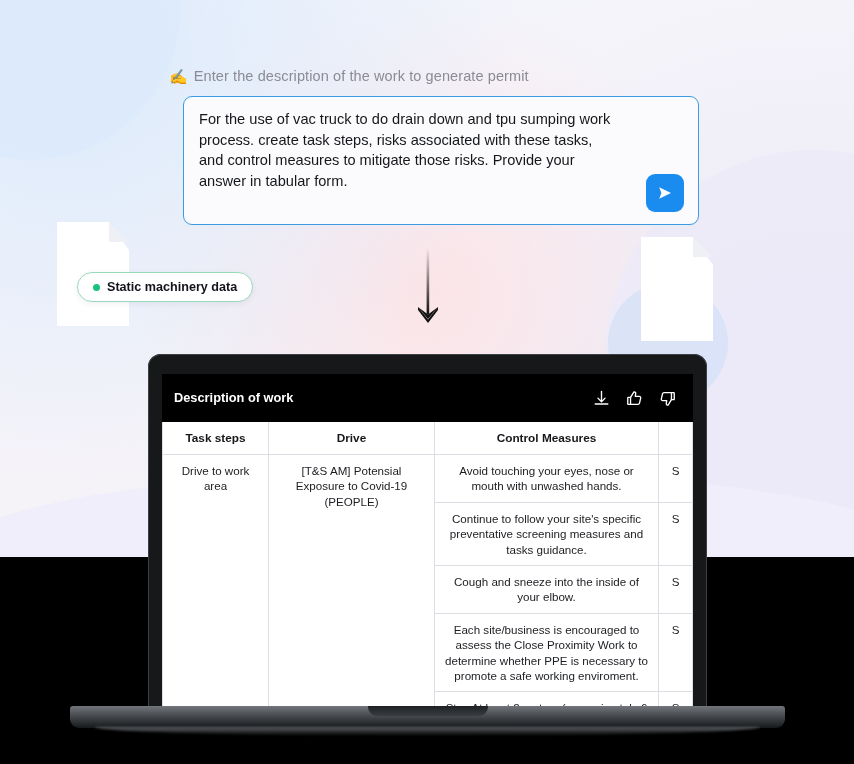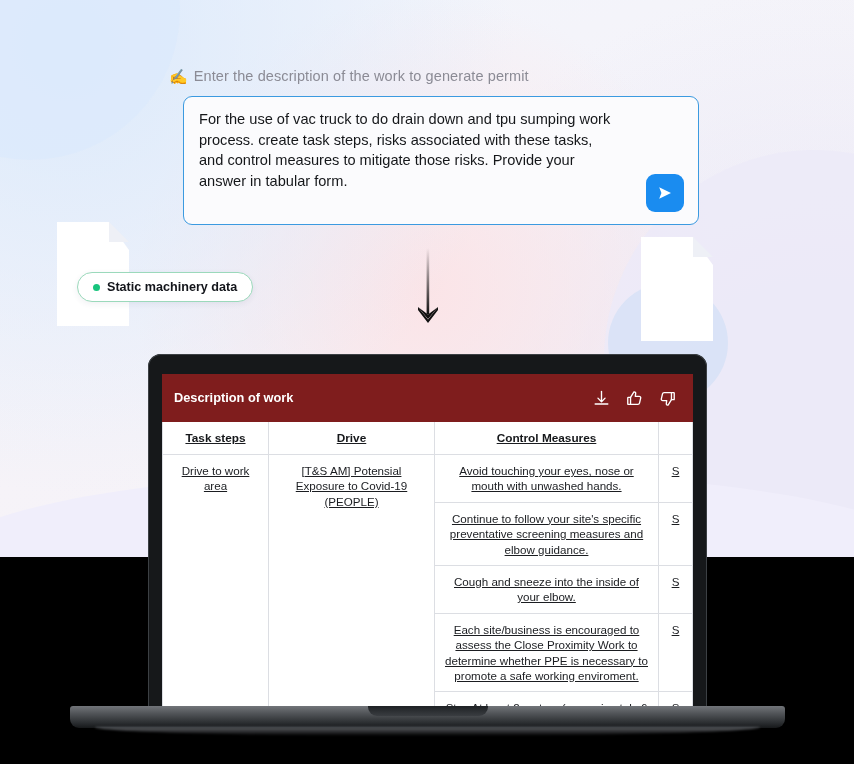--- a/index.html
+++ b/index.html
@@ -189,21 +189,21 @@
     left: 95px; top: 727px;
     width: 665px; height: 9px;
     background: linear-gradient(180deg, rgba(120,124,130,.75) 0%, rgba(30,32,35,0) 100%);
     border-radius: 0 0 50% 50% / 0 0 100% 100%;
     filter: blur(1.2px);
   }
 
   
   .app-header {
     height: 48px;
-    background: #7f1d1d;
+    background: #000000;
     display: flex; align-items: center;
     padding: 0 16px 0 12px;
     gap: 10px;
   }
   .app-header-texts { flex: 1; min-width: 0; }
   .app-title {
     font-size: 12.8px; font-weight: bold; color: #ffffff;
     line-height: 16px;
   }
   .app-sub {
@@ -213,21 +213,20 @@
   .header-icons { display: flex; align-items: center; gap: 14px; }
   .hicon { cursor: pointer; display: block; }
 
   
   table.permit {
     width: 100%;
     border-collapse: collapse;
     table-layout: fixed;
     font-size: 11.6px;
     color: #1b1d21;
-    text-decoration: underline;
   }
   table.permit th {
     font-size: 11.8px;
     font-weight: bold;
     text-align: center;
     padding: 9px 6px;
     border: 1px solid #dcdee3;
     border-top: none;
     background: #ffffff;
     color: #15171a;
@@ -330,21 +329,21 @@
           </tr>
         </thead>
         <tbody>
           <tr>
             <td class="col-task" rowspan="5">Drive to work area</td>
             <td class="col-haz" rowspan="5">[T&amp;S AM] Potensial Exposure to Covid-19 (PEOPLE)</td>
             <td class="col-ctrl">Avoid touching your eyes, nose or mouth with unwashed hands.</td>
             <td class="col-s s-cell">S</td>
           </tr>
           <tr>
-            <td class="col-ctrl">Continue to follow your site's specific preventative screening measures and elbow guidance.</td>
+            <td class="col-ctrl">Continue to follow your site's specific preventative screening measures and tasks guidance.</td>
             <td class="col-s s-cell">S</td>
           </tr>
           <tr>
             <td class="col-ctrl">Cough and sneeze into the inside of your elbow.</td>
             <td class="col-s s-cell">S</td>
           </tr>
           <tr>
             <td class="col-ctrl">Each site/business is encouraged to assess the Close Proximity Work to determine whether PPE is necessary to promote a safe working enviroment.</td>
             <td class="col-s s-cell">S</td>
           </tr>

